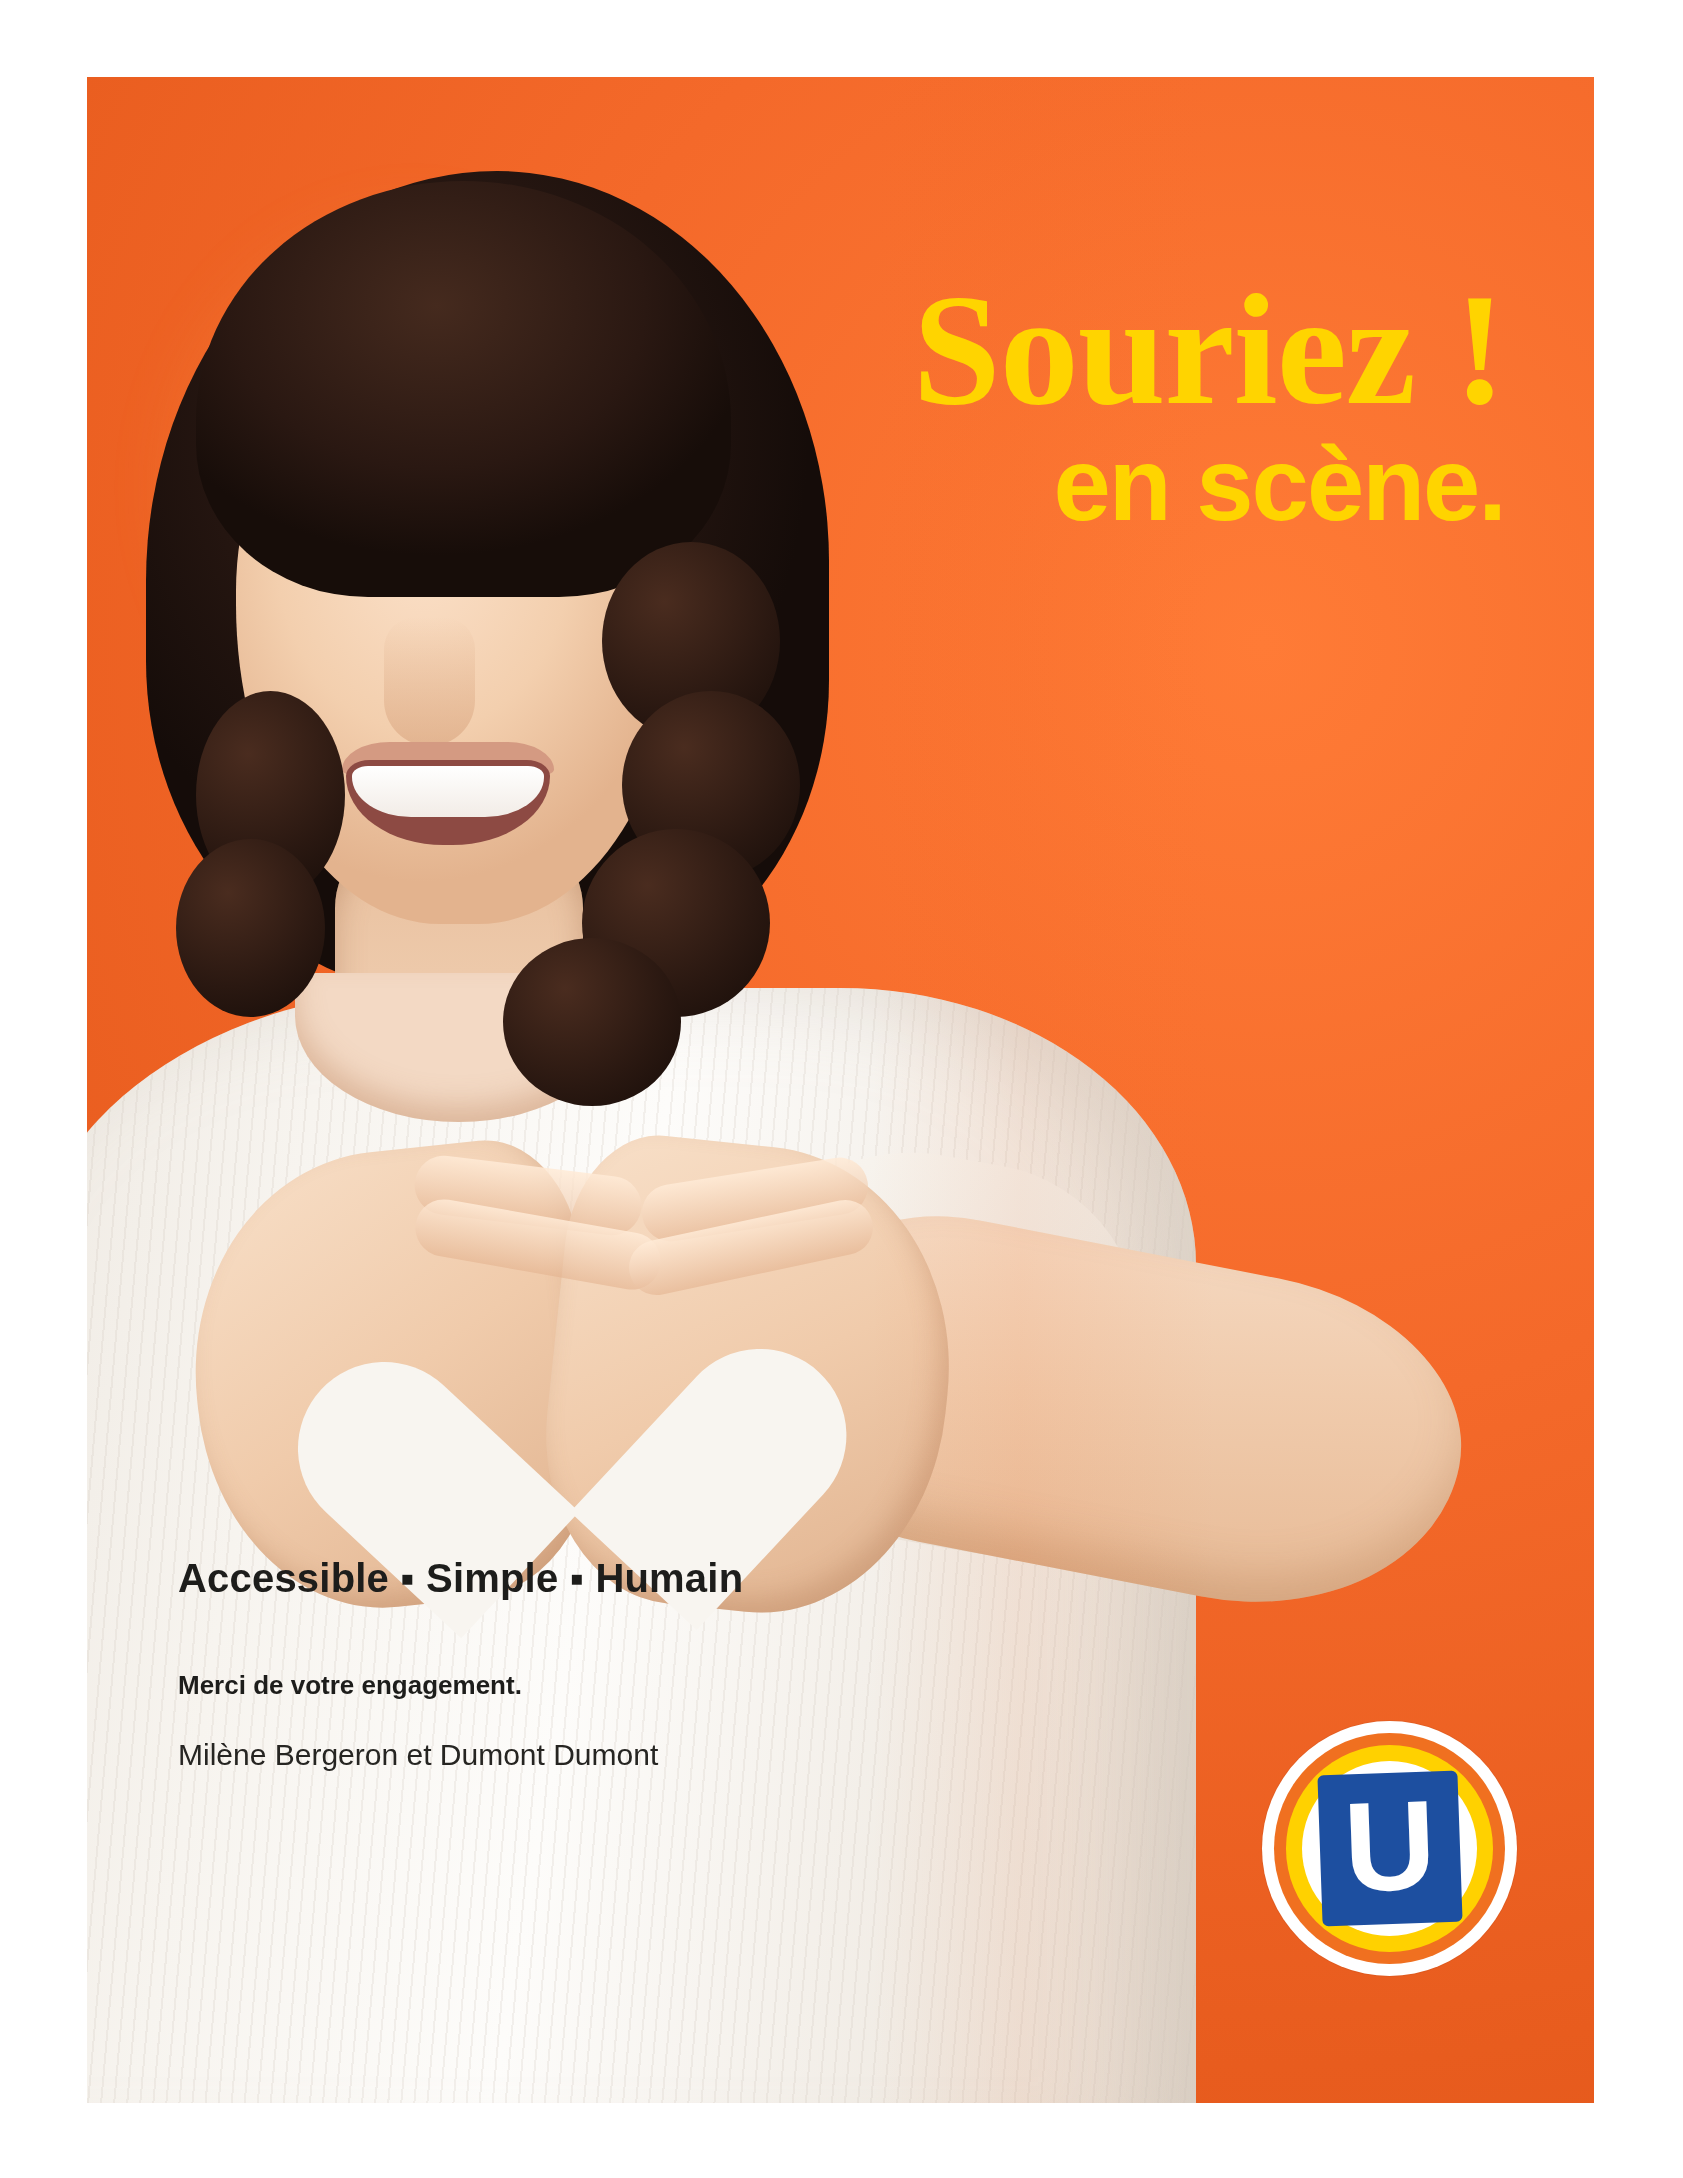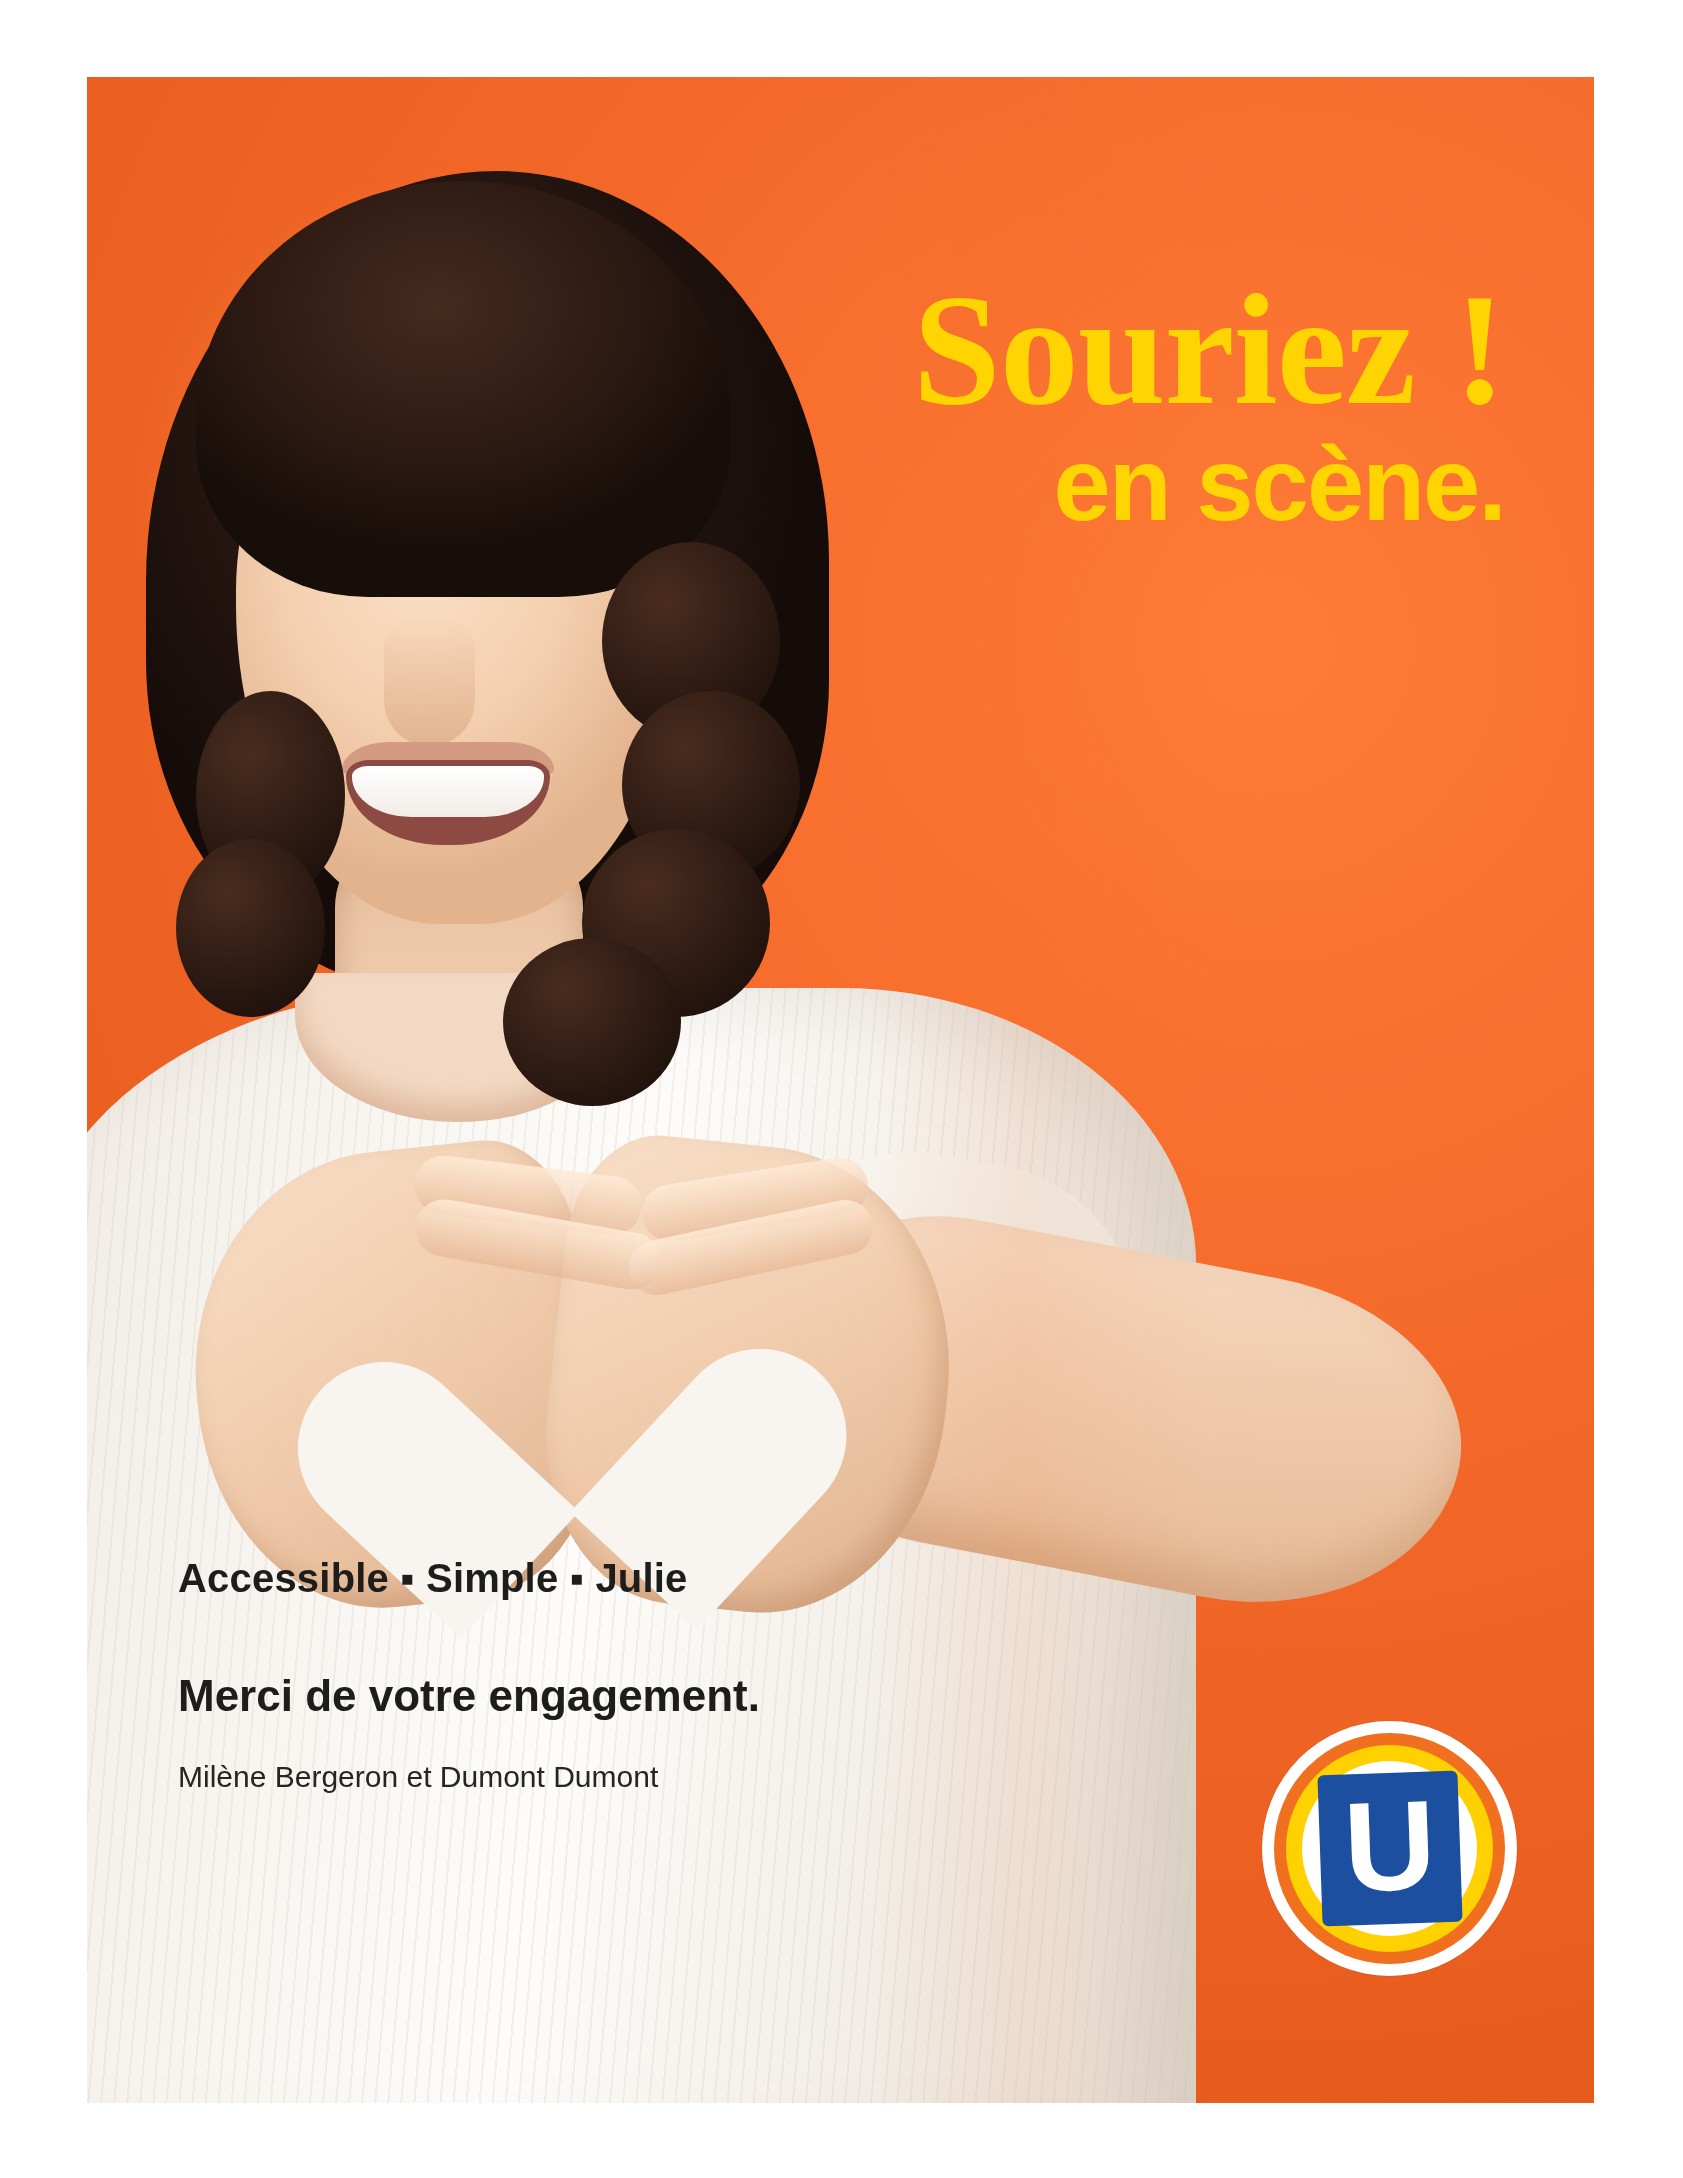--- a/index.html
+++ b/index.html
@@ -313,21 +313,21 @@
     margin: 0;
   }
   .copy-vision-values {
     font-size: 40px;
     font-weight: 700;
     line-height: 1.22;
     margin: 2px 0 0 0;
     letter-spacing: 0.2px;
   }
   .copy-thanks {
-    font-size: 44px;
+    font-size: 26px;
     font-weight: 700;
     line-height: 1.2;
     margin: 67px 0 0 0;
   }
   .copy-signature {
     font-size: 30px;
     font-weight: 400;
     line-height: 1.2;
     margin: 36px 0 0 0;
     color: #262522;
@@ -435,21 +435,21 @@
 
       <div class="photo-blend"></div>
     </div>
 
     <div class="headline">
       <p class="line-1">Souriez !</p>
       <p class="line-3">en scène.</p>
     </div>
 
     <div class="copy-block">
-      <p class="copy-vision-values">Accessible ▪ Simple ▪ Julie</p>
+      <p class="copy-vision-values">Accessible ▪ Simple ▪ Humain</p>
       <p class="copy-thanks">Merci de votre engagement.</p>
       <p class="copy-signature">Milène Bergeron et Dumont Dumont</p>
     </div>
 
     <div class="logo-badge">
       <div class="logo-ring-outer"></div>
       <div class="logo-ring-orange"></div>
       <div class="logo-ring-yellow"></div>
       <div class="logo-inner">
         <span class="logo-u">U</span>

